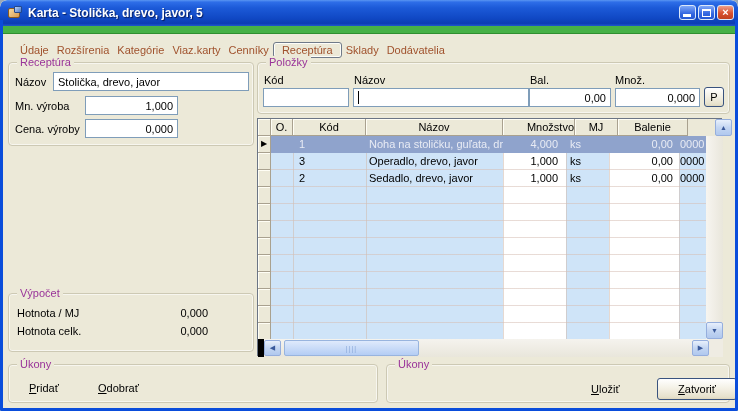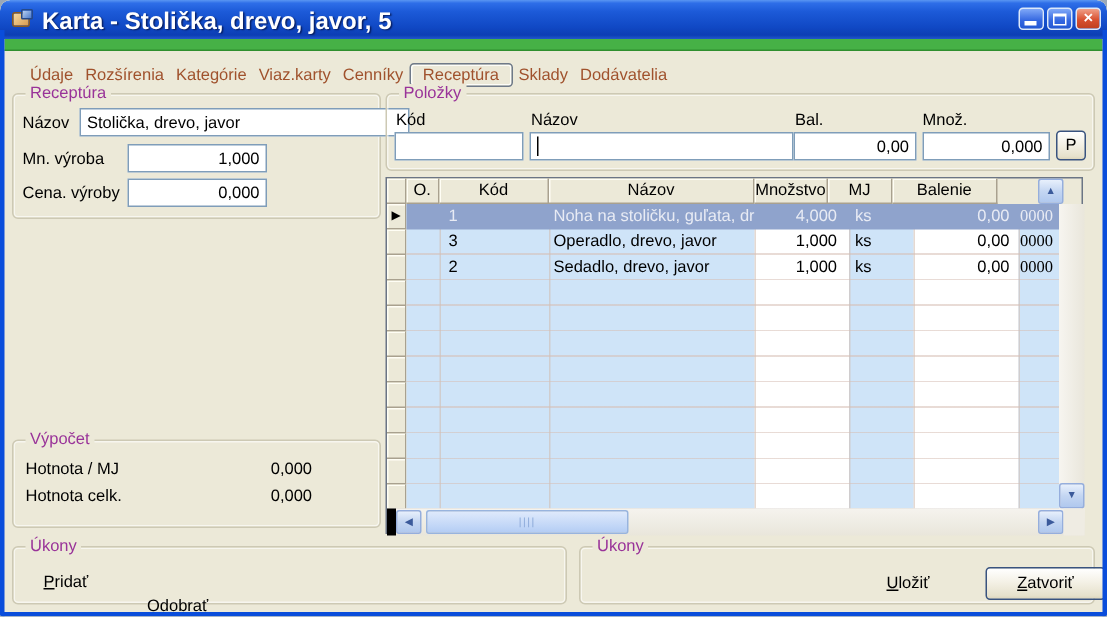--- a/index.html
+++ b/index.html
@@ -14,21 +14,21 @@
     position:absolute;left:0;top:0;width:738px;height:26px;
     background:linear-gradient(180deg,#5a96f2 0%,#2e6ee8 8%,#1c5ad8 30%,#1048c4 70%,#0c3eb4 90%,#2058cc 100%);
     border-radius:7px 7px 0 0;
   }
   .b-left,.b-right{position:absolute;top:20px;bottom:0;width:3px;background:#0a4ddb;z-index:50;}
   .b-left{left:0}.b-right{right:0}
   .b-bottom{position:absolute;left:0;bottom:0;width:738px;height:3px;background:#0a4ddb;z-index:50;}
   .app-icon{position:absolute;left:7px;top:5px;width:16px;height:16px;}
   .app-icon .ic1{position:absolute;left:1px;top:3px;width:12px;height:10px;background:linear-gradient(135deg,#f4d9a0,#d89c50);border:1px solid #8a5a20;border-radius:2px;}
   .app-icon .ic2{position:absolute;left:7px;top:1px;width:8px;height:7px;background:linear-gradient(135deg,#bcd4f4,#4a78c8);border:1px solid #24488a;border-radius:1px;}
-  .title{position:absolute;left:28px;top:6px;color:#fff;font-size:16px;font-weight:bold;text-shadow:1px 1px 1px rgba(0,0,30,0.6);white-space:nowrap;}
+  .title{position:absolute;left:28px;top:6px;color:#fff;font-size:12px;font-weight:bold;text-shadow:1px 1px 1px rgba(0,0,30,0.6);white-space:nowrap;}
   .winbtns{position:absolute;right:4px;top:5px;display:flex;gap:2px;}
   .wbtn{width:17px;height:15px;border-radius:3px;border:1px solid #dce8fa;
     background:linear-gradient(180deg,#7fa8f8,#3366e0 60%,#2458d4);
     display:flex;align-items:center;justify-content:center;position:relative;color:#fff;}
   .wbtn.close{background:linear-gradient(180deg,#f0a088,#d85030 55%,#c04020);font-size:11px;font-weight:bold;line-height:13px;}
   .g-min{position:absolute;left:3px;bottom:2px;width:8px;height:3px;background:#fff;}
   .g-max{width:9px;height:8px;border:1px solid #fff;border-top:2px solid #fff;}
   .greenbar{position:absolute;left:3px;top:26px;width:732px;height:8px;background:var(--accent-green,#46b146);border-bottom:1px solid #2f8f2f;}
   
   .tabs{position:absolute;left:16px;top:41px;height:18px;display:flex;align-items:center;color:var(--tab-text,#a0522d);white-space:nowrap;}
@@ -58,21 +58,21 @@
   .rowsbox{position:absolute;left:13px;top:17px;width:435px;height:203px;}
   .trow{position:absolute;left:0;width:435px;height:17px;display:flex;line-height:17px;}
   .trow.selected{background:var(--selection,#8fa3cc);color:#e8ebf4;}
   .tcell{height:17px;overflow:hidden;white-space:nowrap;}
   .c-o{width:22px;}
   .c-kod{width:73px;padding-left:6px;}
   .c-naz{width:137px;padding-left:3px;}
   .c-mn{width:63px;text-align:right;padding-right:8px;}
   .c-mj{width:43px;padding-left:4px;}
   .c-bal{width:70px;text-align:right;padding-right:6px;}
-  .c-cena{width:27px;padding-left:1px;font-family:Liberation Serif, serif;}
+  .c-cena{width:27px;padding-left:1px;}
   
   .sbtn{background:linear-gradient(180deg,#e8f0fc,#c4d6f2 50%,#b0c8ee);border:1px solid #95aedd;border-radius:2px;
         color:#3b5a9b;display:flex;align-items:center;justify-content:center;font-size:7px;}
   .vscroll{position:absolute;left:448px;top:17px;width:17px;height:203px;background:linear-gradient(90deg,#f7f5f0,#e9e6db);}
   .vscroll .down{position:absolute;left:0;bottom:0;width:17px;height:17px;}
   .thead .up{width:17px;height:17px;}
   .hrow{position:absolute;left:0;top:220px;width:465px;height:18px;background:linear-gradient(180deg,#f5f3ee,#e9e6db);}
   .blackcorner{position:absolute;left:0;top:0;width:6px;height:18px;background:#000;}
   .hscroll{position:absolute;left:6px;top:0;width:445px;height:18px;}
   .hscroll .left{position:absolute;left:0;top:1px;width:17px;height:16px;}
@@ -122,21 +122,21 @@
     <div class="tab">Viaz.karty</div>
     <div class="tab">Cenníky</div>
     <div class="tab sel">Receptúra</div>
     <div class="tab">Sklady</div>
     <div class="tab">Dodávatelia</div>
   </div>
 
   <div class="fs" style="left:8px;top:62px;width:246px;height:84px;">
     <span class="lg">Receptúra</span>
     <span class="lbl" style="left:6px;top:13px;">Názov</span>
-    <input class="inp" style="left: 44px; top: 9px; width: 220px;" value="Stolička, drevo, javor">
+    <input class="inp" style="left: 44px; top: 9px; width: 196px;" value="Stolička, drevo, javor">
     <span class="lbl" style="left:6px;top:37px;">Mn. výroba</span>
     <input class="inp num" style="left: 76px; top: 33px; width: 93px;" value="1,000">
     <span class="lbl" style="left:6px;top:60px;">Cena. výroby</span>
     <input class="inp num" style="left: 76px; top: 56px; width: 93px;" value="0,000">
   </div>
 
   <div class="fs" style="left:257px;top:62px;width:473px;height:52px;">
     <span class="lg">Položky</span>
     <span class="lbl" style="left:6px;top:11px;">Kód</span>
     <span class="lbl" style="left:96px;top:11px;">Názov</span>
@@ -151,21 +151,21 @@
         <span>P</span>
       </div>
   </div>
 
   <div class="table">
     <div class="thead">
       <div class="hcell" style="width:13px;"></div>
       <div class="hcell" style="width:22px;">O.</div>
       <div class="hcell" style="width:73px;">Kód</div>
       <div class="hcell" style="width:137px;">Názov</div>
-      <div class="hcell" style="width:49px;">Množstvo</div>
+      <div class="hcell" style="width:72px;text-align:right;">Množstvo</div>
       <div class="hcell" style="width:43px;">MJ</div>
       <div class="hcell" style="width:70px;">Balenie</div>
       <div class="hcell" style="width:27px;margin-top:40px;">Cena</div>
       <div class="sbtn up">
           <span>▲</span>
         </div>
     </div>
 
     <div class="indcol">
         <div class="ind-cell">▶</div>
@@ -249,21 +249,21 @@
     <span class="lg">Výpočet</span>
     <span class="lbl" style="left:8px;top:13px;">Hotnota / MJ</span>
     <span class="val" style="left:139px;top:13px;">0,000</span>
     <span class="lbl" style="left:8px;top:31px;">Hotnota celk.</span>
     <span class="val" style="left:139px;top:31px;">0,000</span>
   </div>
 
   <div class="fs" style="left:8px;top:364px;width:370px;height:39px;">
     <span class="lg">Úkony</span>
     <span class="linklike" style="left:20px;top:17px;text-align:right;"><u>P</u>ridať</span>
-    <span class="linklike" style="left:89px;top:33px;"><u>O</u>dobrať</span>
+    <span class="linklike" style="left:89px;top:17px;"><u>O</u>dobrať</span>
   </div>
 
   <div class="fs" style="left:386px;top:364px;width:344px;height:39px;">
     <span class="lg">Úkony</span>
     <span class="linklike" style="left:204px;top:18px;"><u>U</u>ložiť</span>
     <div class="btn-xp" style="left:270px;top:13px;">
       <span><u>Z</u>atvoriť</span>
     </div>
   </div>
 

